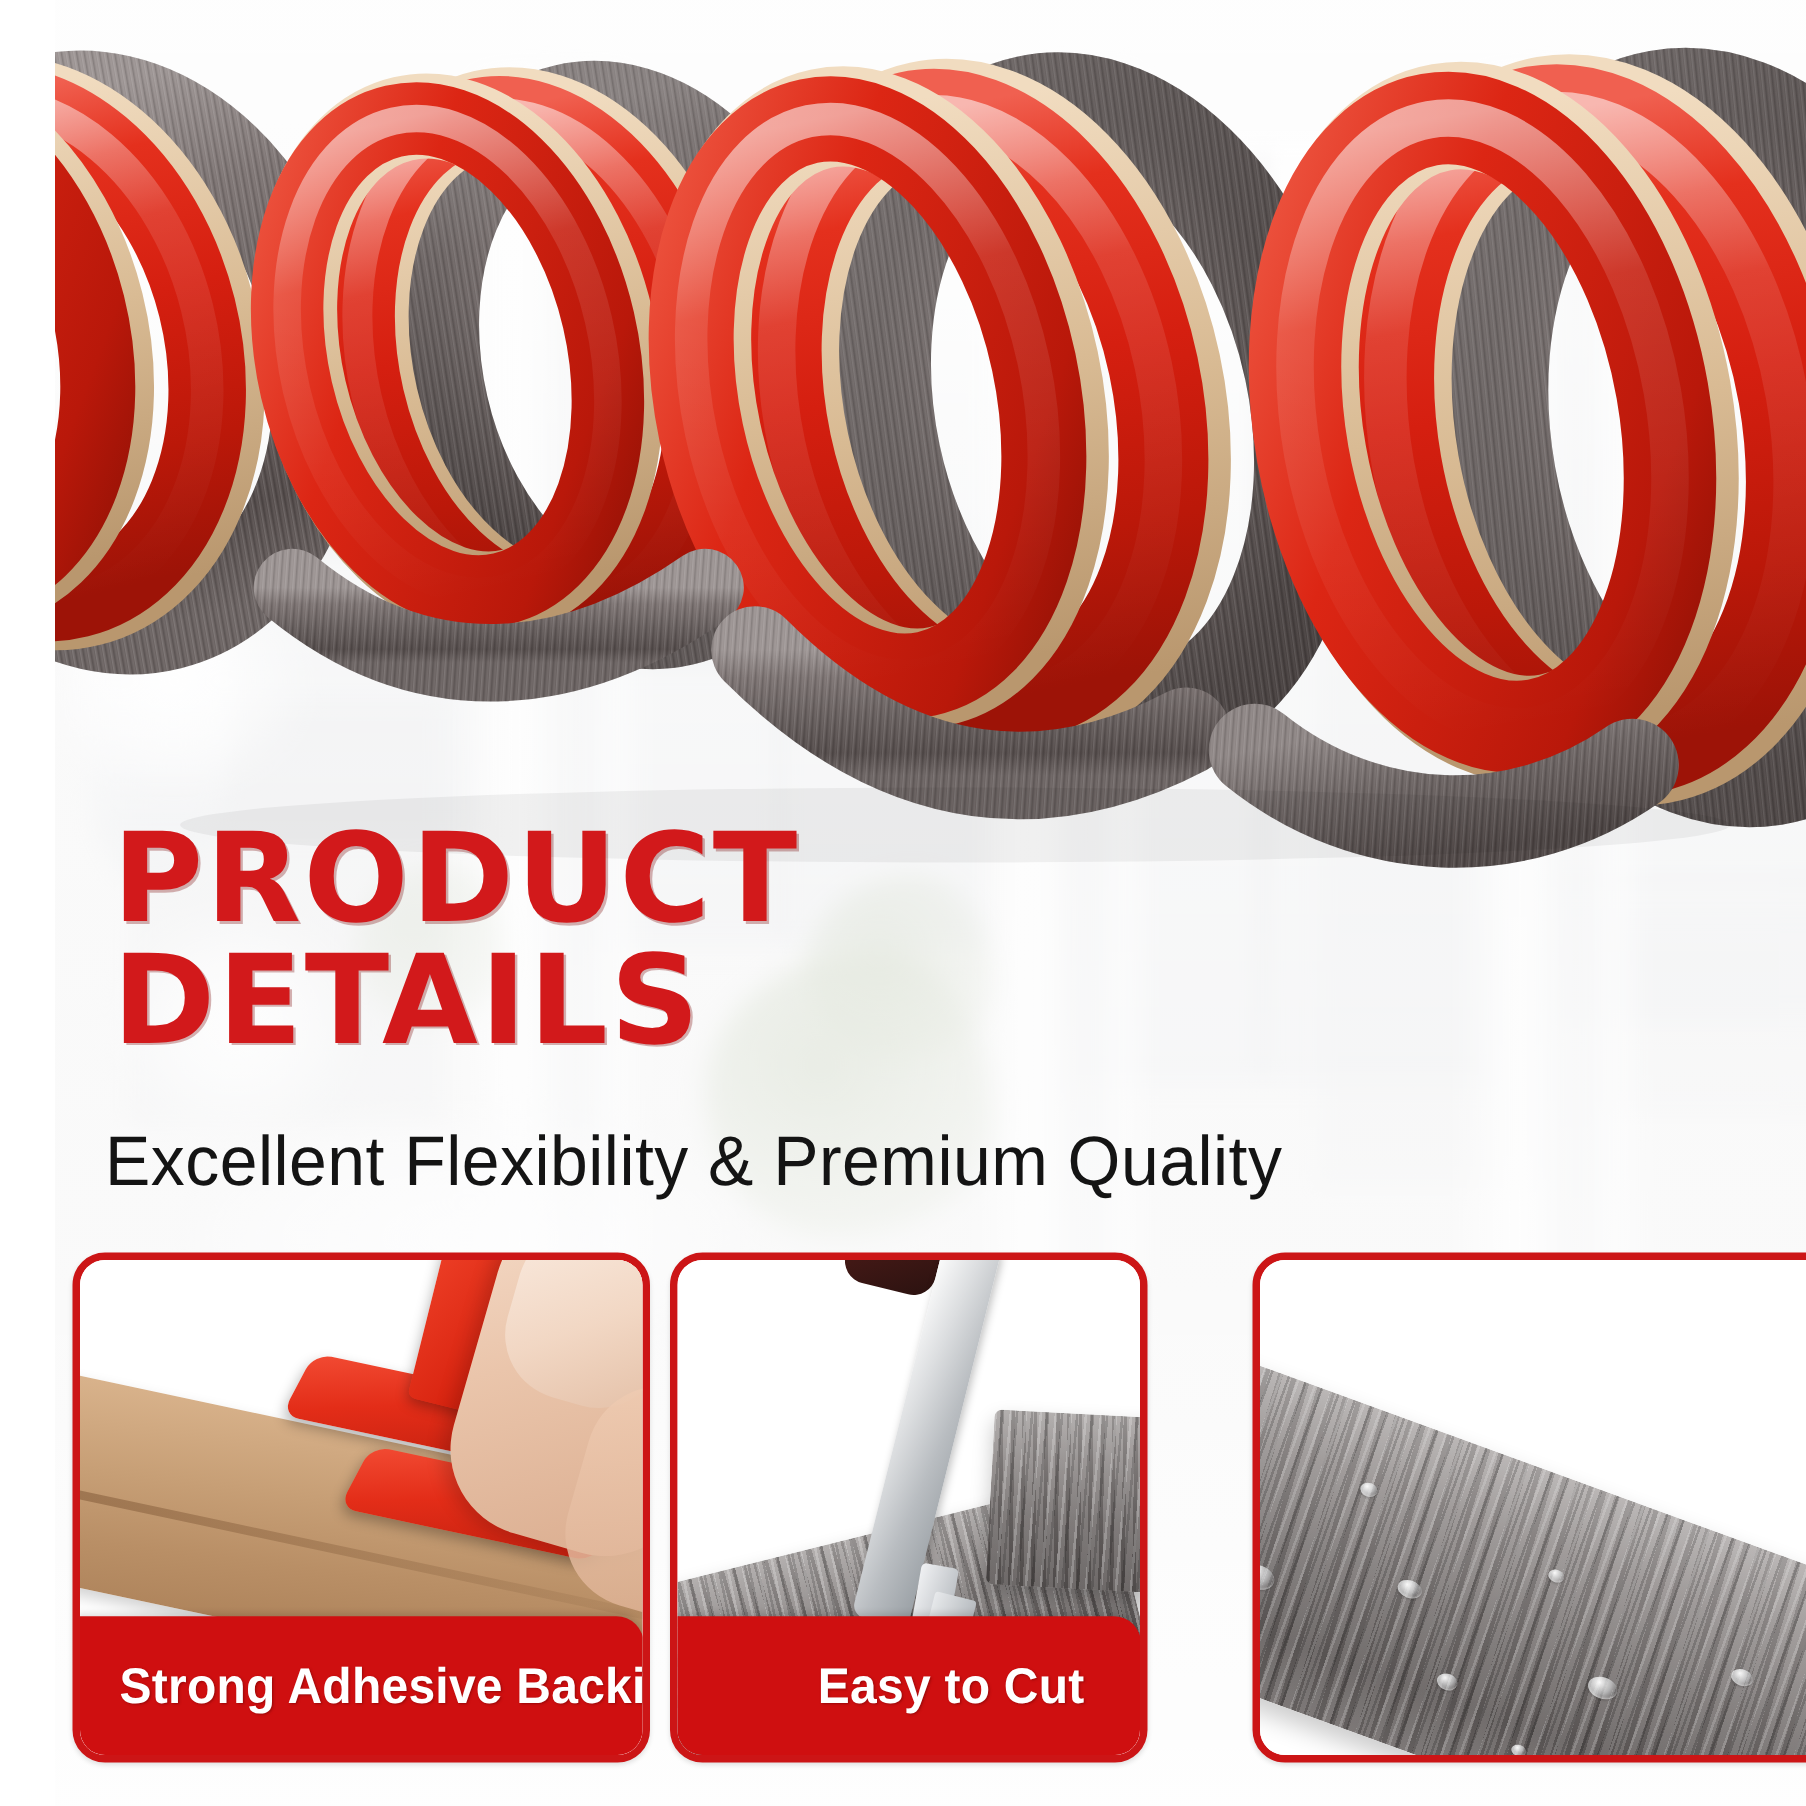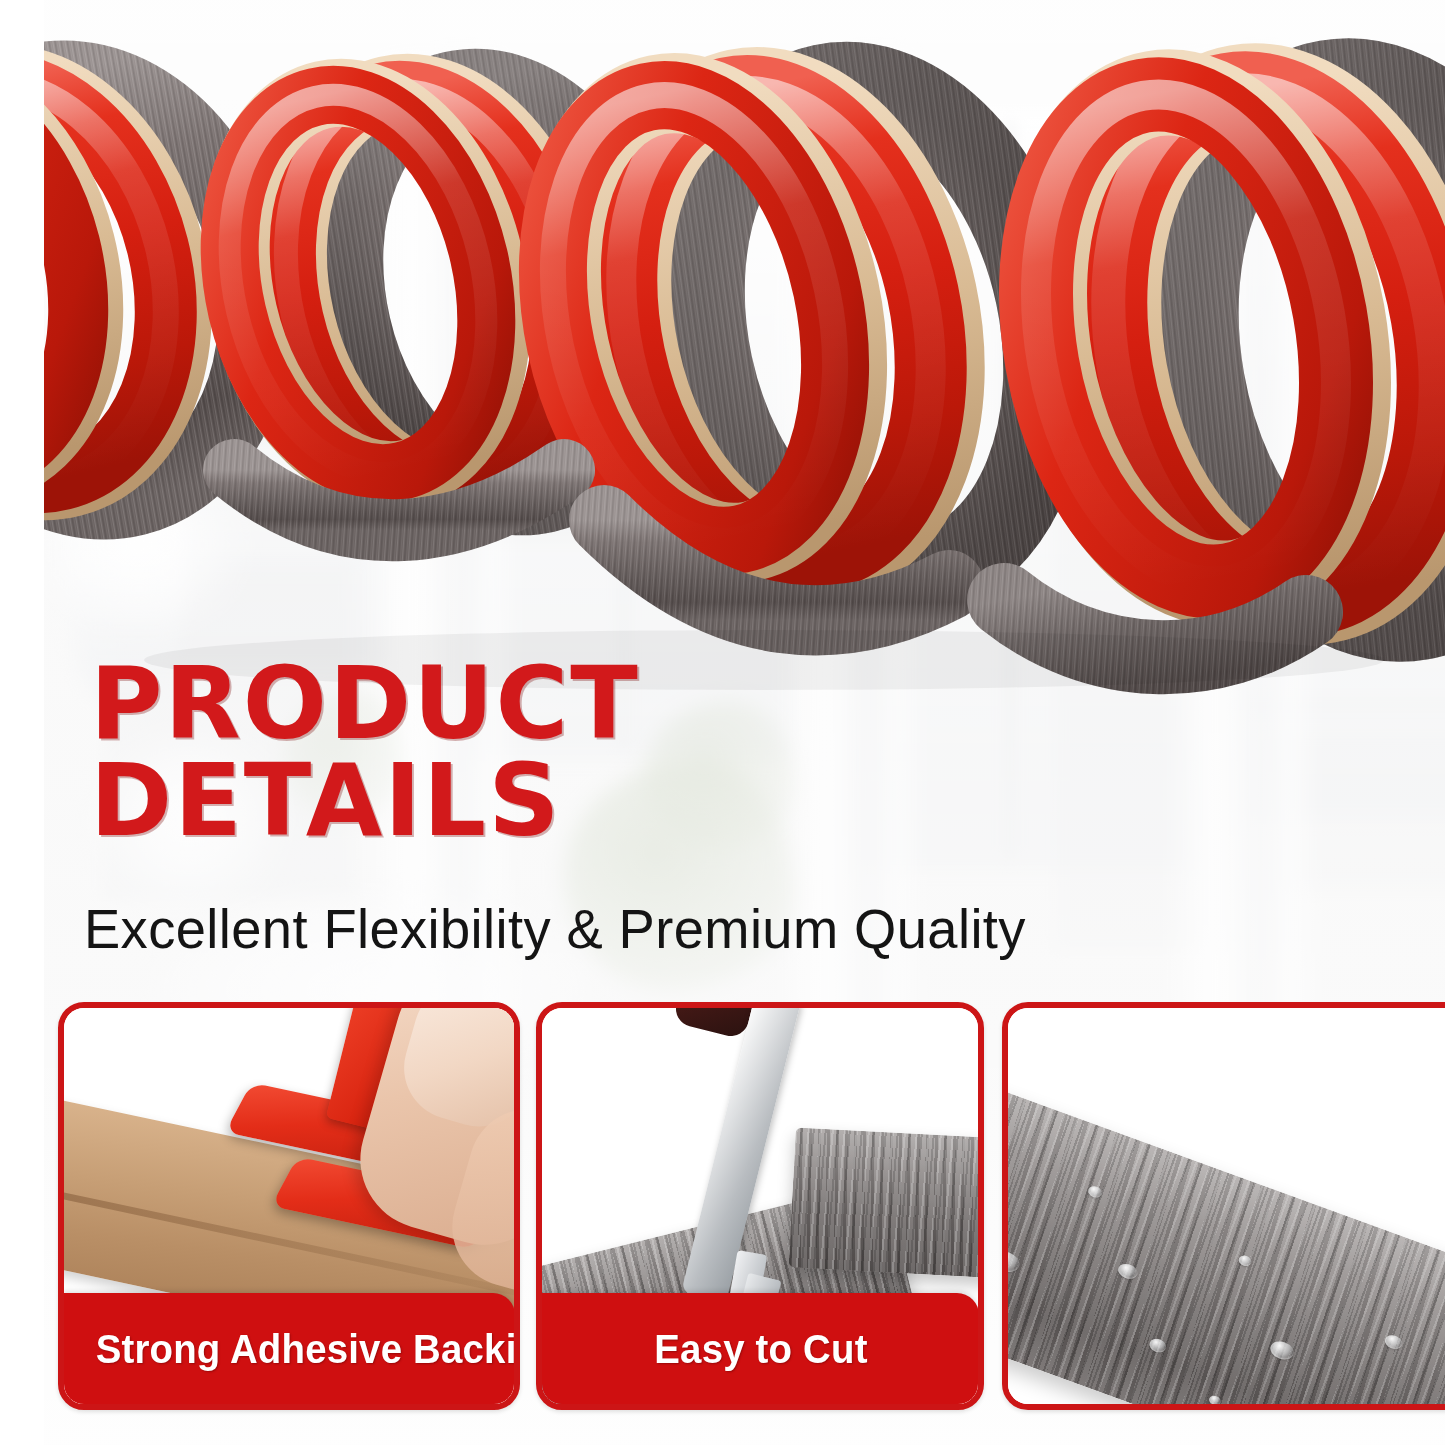--- a/index.html
+++ b/index.html
@@ -47,21 +47,21 @@
 
   
   .panels{position:absolute;left:0;top:1002px;width:1445px;height:412px;}
   .panel{
     position:absolute;top:0;height:408px;
     border:6px solid #cc1516;border-radius:26px;background:#ffffff;
     overflow:hidden;box-sizing:border-box;
     box-shadow:0 2px 4px rgba(0,0,0,.12);
   }
   .p1{left:14px;width:462px;}
-  .p2{left:492px;width:448px;}
+  .p2{left:492px;width:382px;}
   .p3{left:958px;width:468px;}
 
   .photo{position:absolute;left:0;top:0;right:0;bottom:0;overflow:hidden;background:#fff;}
 
   .caption{
     position:absolute;left:-1px;right:-1px;bottom:-1px;height:112px;
     background:#cf0f10;border-radius:0 22px 20px 20px;
     display:flex;align-items:center;
     box-shadow:0 -2px 5px rgba(0,0,0,.12);
   }

